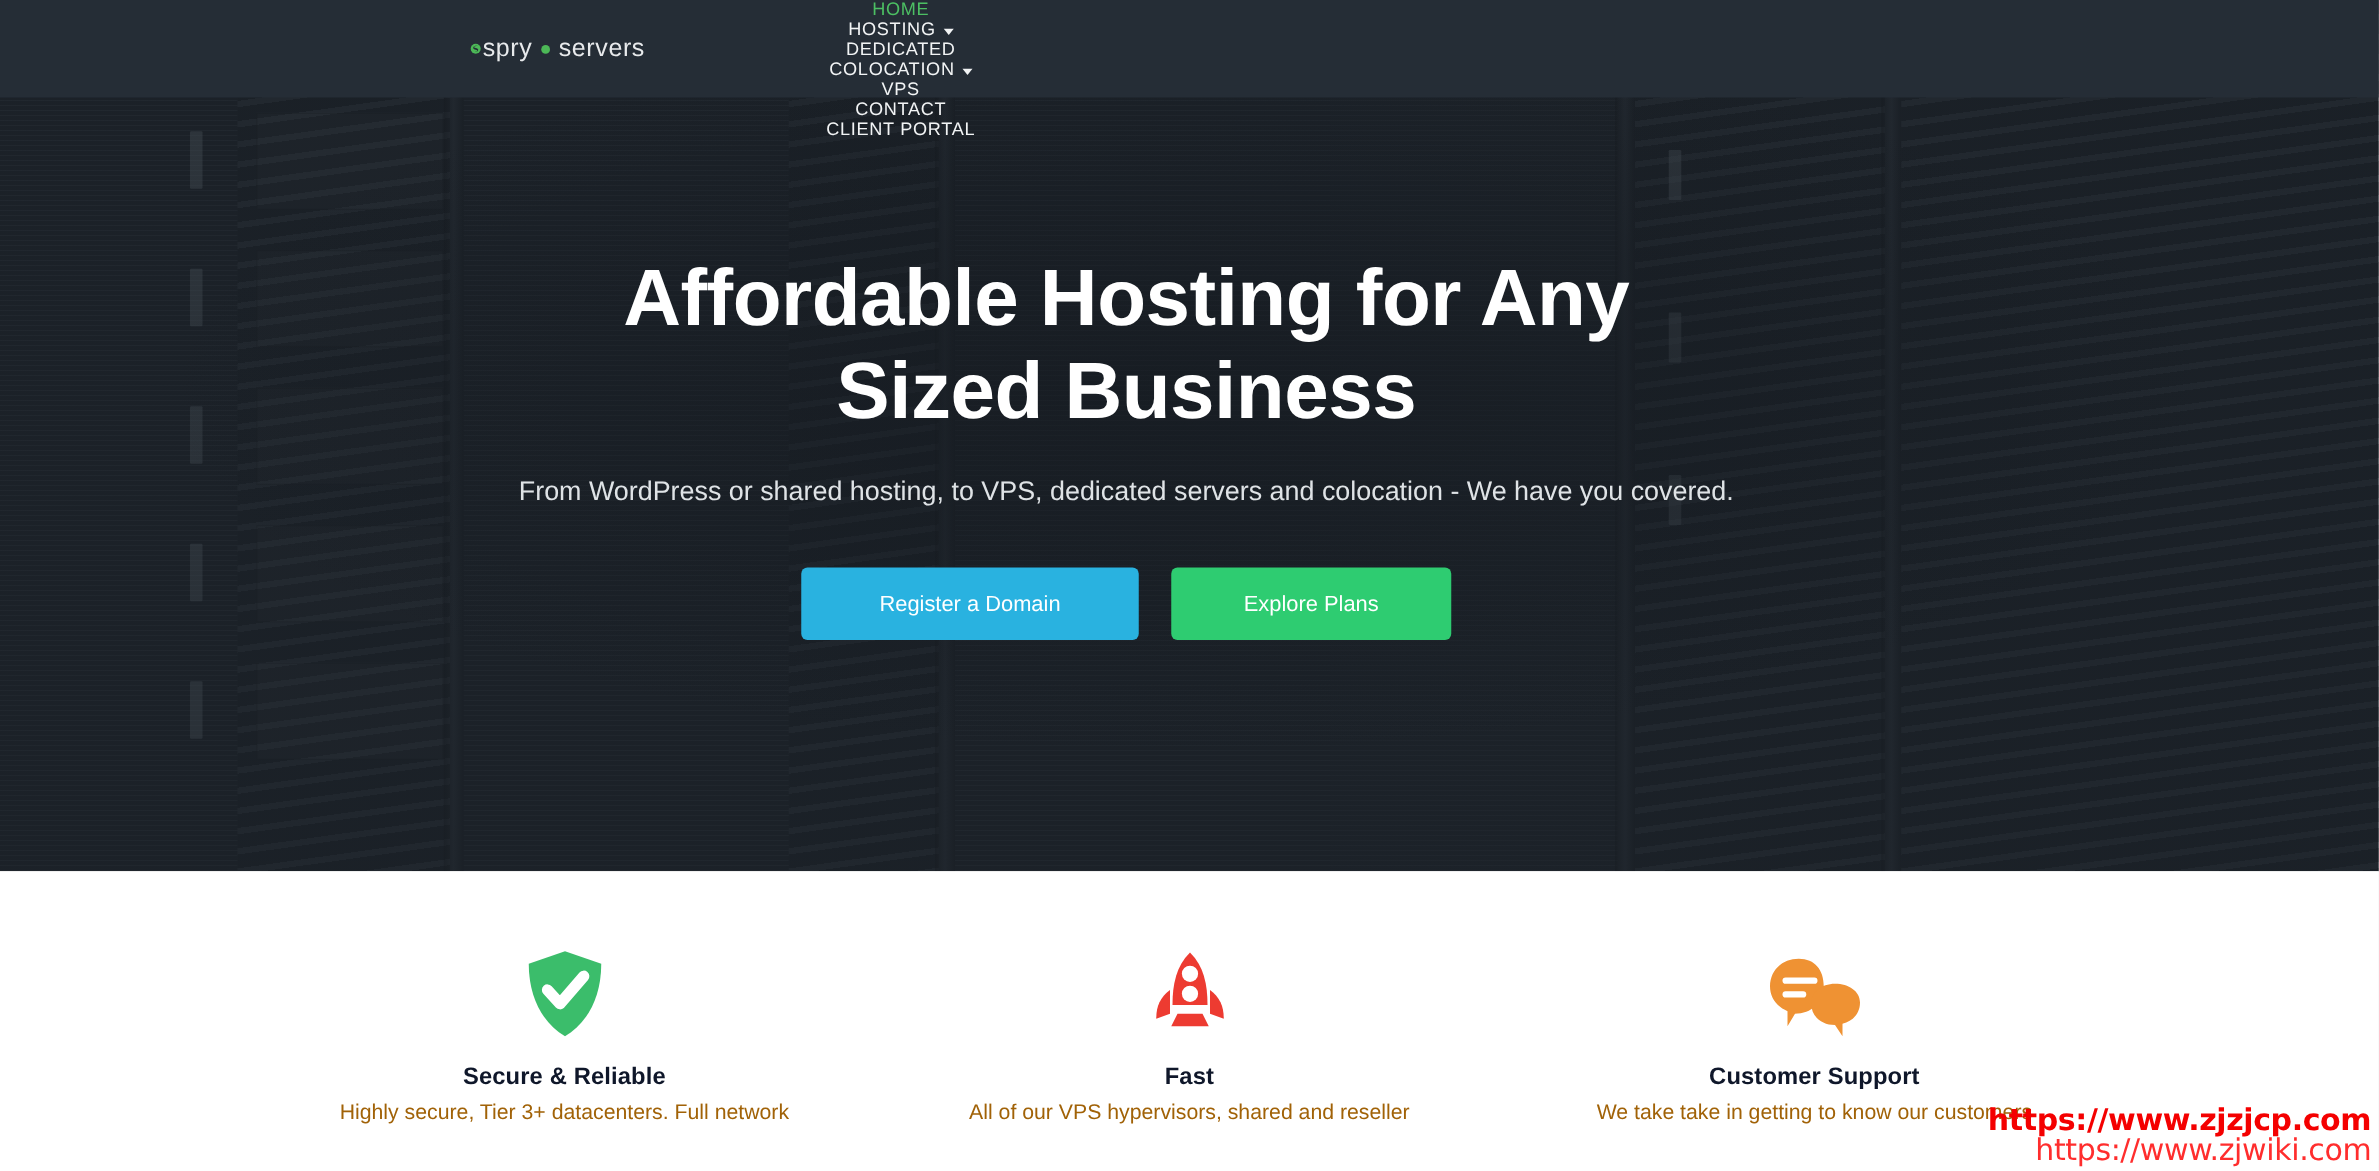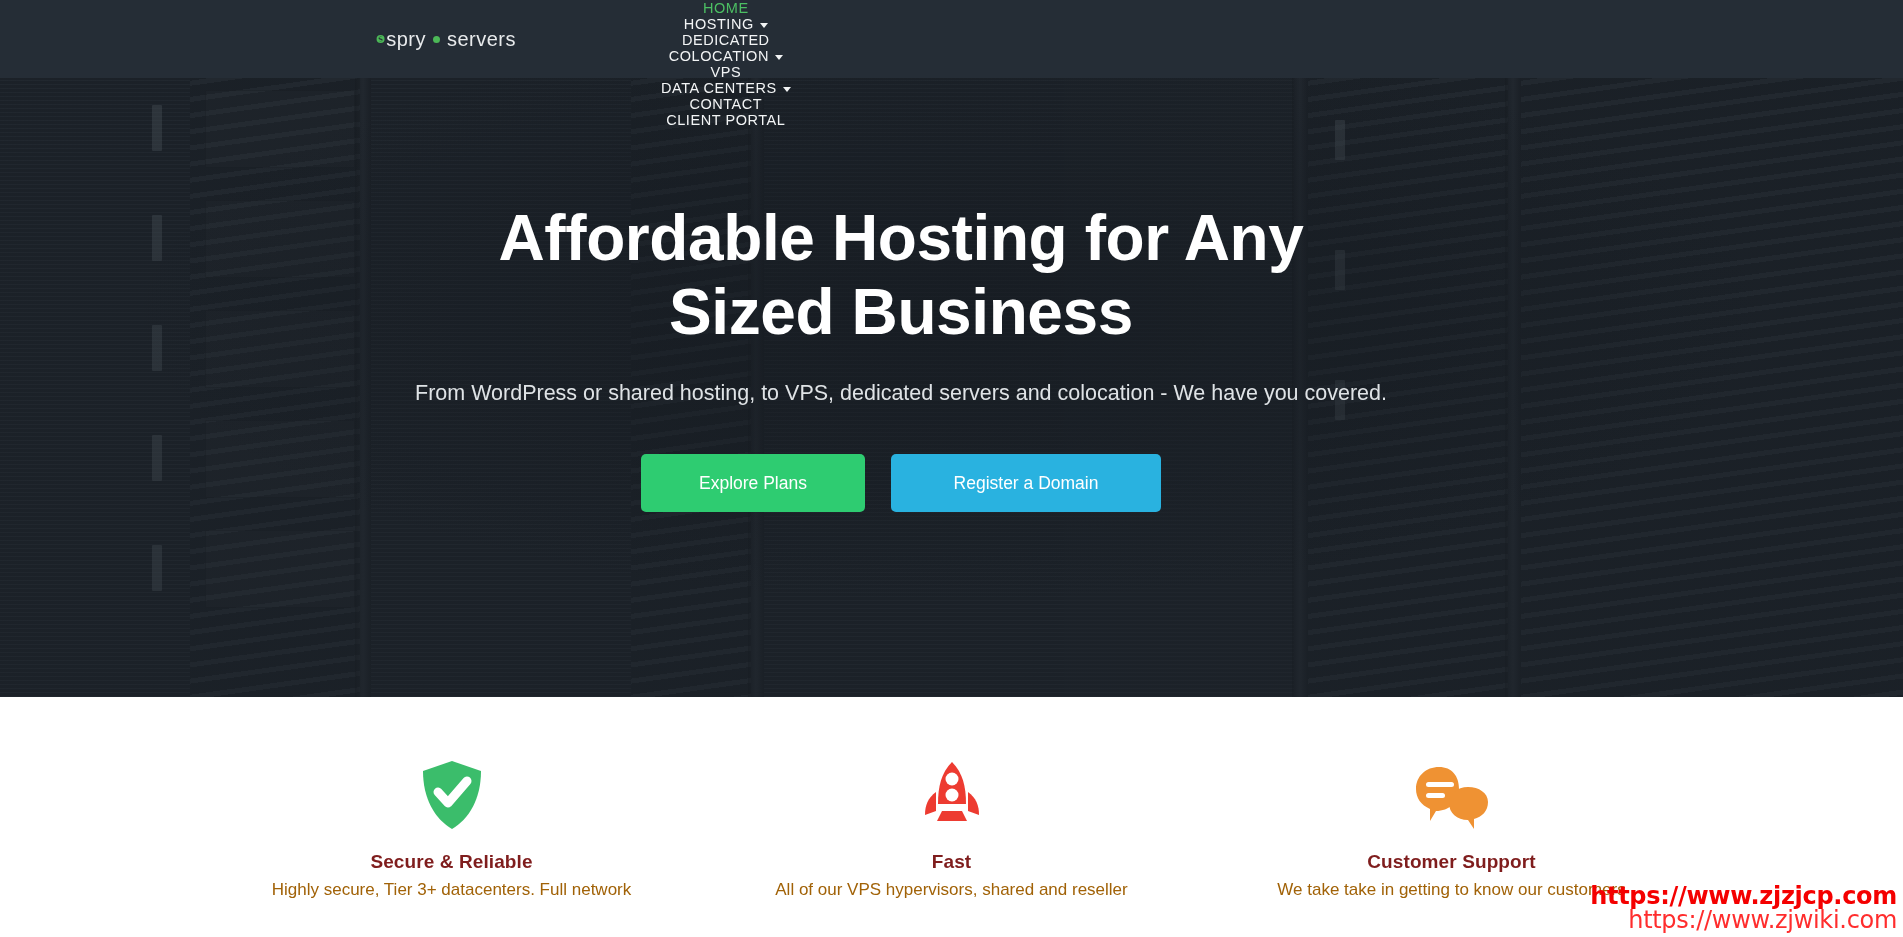--- a/index.html
+++ b/index.html
@@ -117,21 +117,21 @@
     background:#ffffff; z-index:10;
     display:flex; justify-content:center; padding-top:62px;
   }
   .feat-row{ display:flex; width:1500px; }
   .feat{
     flex:1; display:flex; flex-direction:column; align-items:center;
     padding:0 34px; text-align:center;
   }
   .feat-icon{ height:72px; display:flex; align-items:flex-end; justify-content:center; }
   .feat-title{
-    margin-top:20px; font-size:19px; font-weight:700; color:#7f1d1d; letter-spacing:.1px;
+    margin-top:20px; font-size:19px; font-weight:700; color:#0f172a; letter-spacing:.1px;
   }
   .feat-desc{
     margin-top:4px; font-size:17px; line-height:1.55; color:#a16207; max-width:420px;
   }
 
   
   .watermark{
     position:absolute; right:6px; bottom:4px; z-index:60;
     text-align:right; pointer-events:none;
   }
@@ -176,22 +176,22 @@
       <div class="led" style="left:1335px; top:380px; height:40px;"></div>
 
       <div class="hero-overlay"></div>
       <div class="hero-vignette"></div>
     </div>
 
     <div class="hero-content">
       <h1 class="hero-title">Affordable Hosting for Any Sized Business</h1>
       <p class="hero-sub">From WordPress or shared hosting, to VPS, dedicated servers and colocation - We have you covered.</p>
       <div class="hero-buttons">
+        <button class="btn btn-blue">Register a Domain</button>
         <button class="btn btn-green">Explore Plans</button>
-        <button class="btn btn-blue">Register a Domain</button>
       </div>
     </div>
   </section>
 
   <header class="site-header">
 
     <a class="logo-wrap">
       <svg class="logo-mark" viewBox="0 0 48 48">
         <circle cx="24" cy="24" r="21" fill="#4cb857"></circle>
         <path d="M34 13 C27 10 17 11 14 18 C11 25 19 27 24 28 C29 29 32 30 30 33 C28 36 21 36 15 33
@@ -214,24 +214,20 @@
       </a>
       <a class="nav-item">
         <span>DEDICATED</span>
       </a>
       <a class="nav-item">
         <span>COLOCATION</span>
         <i class="caret"></i>
       </a>
       <a class="nav-item">
         <span>VPS</span>
-      </a>
-      <a class="nav-item">
-        <span>DATA CENTERS</span>
-        <i class="caret"></i>
       </a>
       <a class="nav-item">
         <span>CONTACT</span>
       </a>
       <a class="nav-item">
         <span>CLIENT PORTAL</span>
       </a>
     </nav>
   </header>
 

